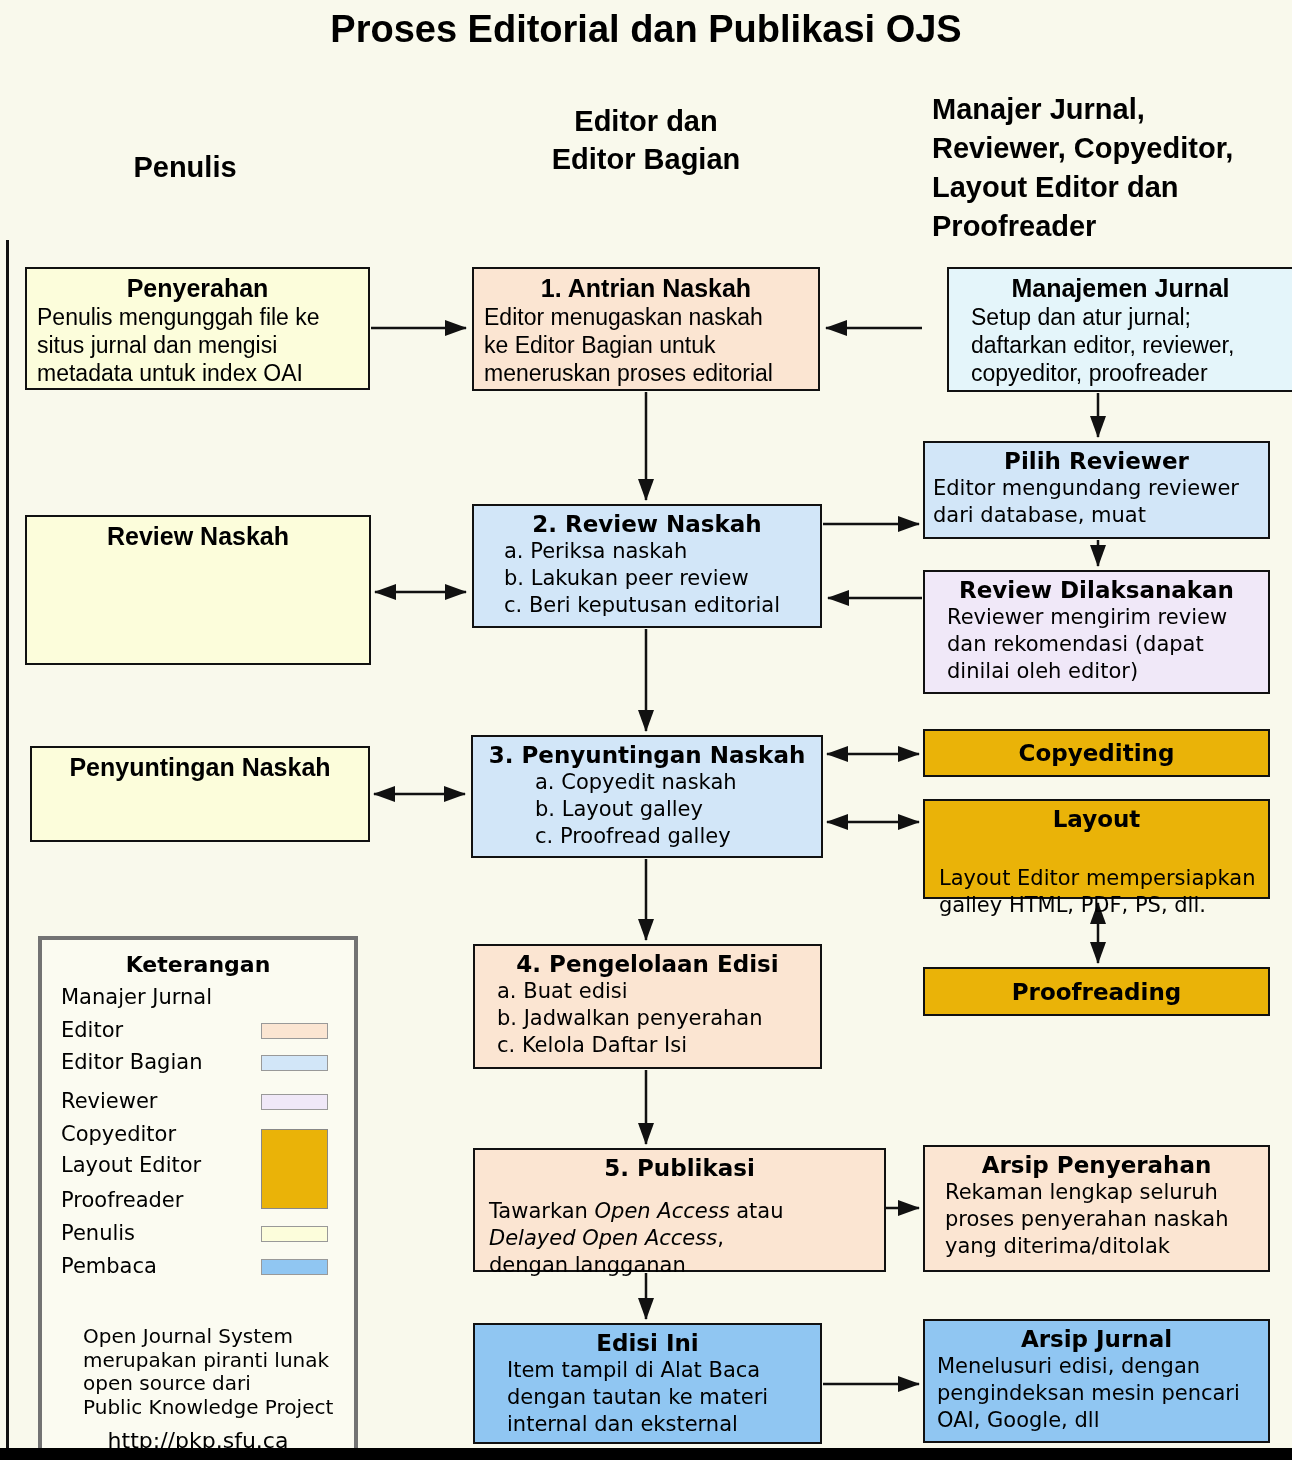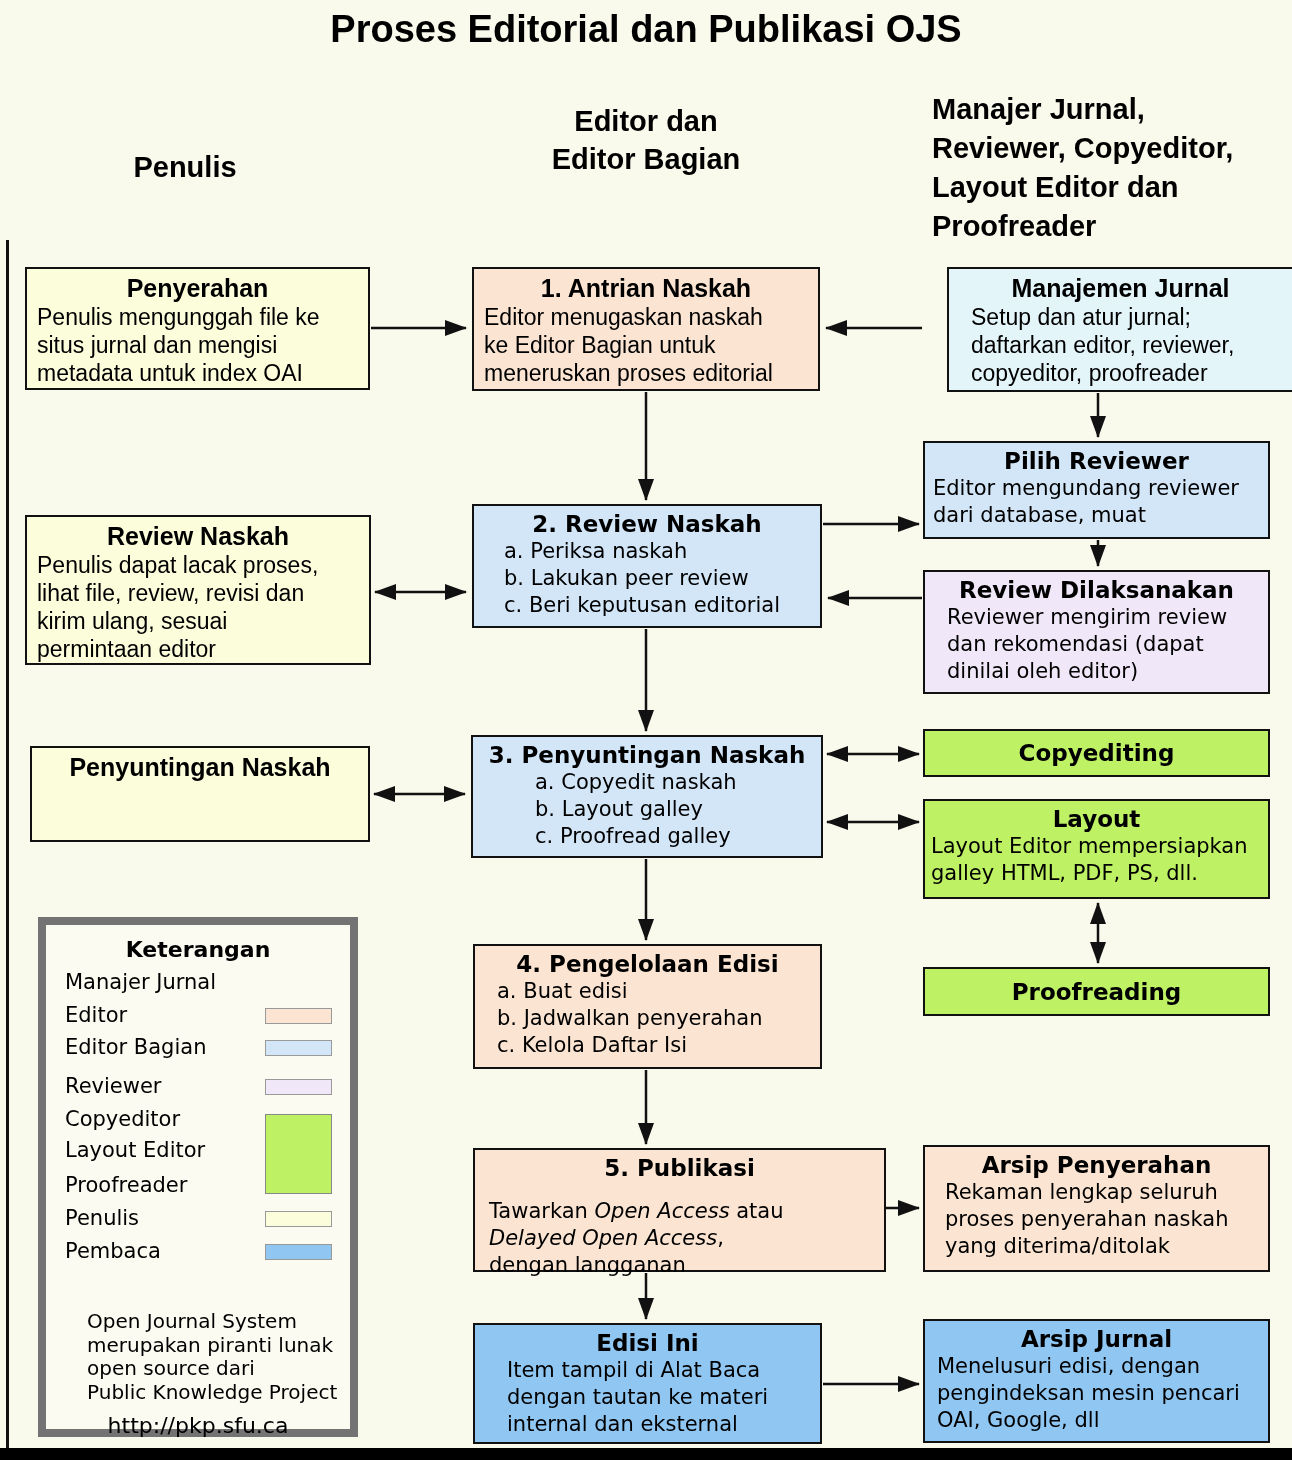--- a/index.html
+++ b/index.html
@@ -12,32 +12,32 @@
            font-family:"Liberation Sans",sans-serif;line-height:38px;}
   .ch1{left:0;top:148px;width:370px;text-align:center;}
   .ch2{left:472px;top:102px;width:348px;text-align:center;}
   .ch3{left:932px;top:90px;width:360px;text-align:left;line-height:39px;}
   [data-bind-lines]{white-space:pre-line;}
   .box{position:absolute;border:2px solid #111;box-sizing:border-box;padding-top:4px;}
   .box-title{text-align:center;font-weight:bold;font-size:23px;line-height:28px;}
   .tah .box-title{font-size:25px;line-height:30px;}
   .box-body{font-size:21px;line-height:27px;padding:0 8px 0 10px;}
   .tah .box-body{font-size:23px;line-height:28px;}
-  .pl6{padding-left:6px;}  .pl8{padding-left:8px;}  .pl12{padding-left:12px;}
+  .pl6{padding-left:14px;margin-top:32px;}  .pl8{padding-left:8px;}  .pl12{padding-left:12px;}
   .pl14{padding-left:14px;margin-top:16px;}.pl20{padding-left:20px;}.pl22{padding-left:22px;}
   .pl30{padding-left:30px;}.pl32{padding-left:32px;}.pl62{padding-left:62px;}
   .vcenter{display:flex;align-items:center;justify-content:center;padding-top:0;}
   .it{font-style:italic;}
   
   .c-penulis{background:#fcfddb;}
   .c-editor{background:#fbe5d2;}
   .c-bagian{background:#d2e6f8;}
   .c-manajer{background:#e4f5fa;}
   .c-reviewer{background:#f0e8f8;}
-  .c-green{background:#bef264;}
+  .c-green{background:#eab308;}
   .c-pembaca{background:#90c6f2;}
   
   .b-penyerahan{left:25px;top:267px;width:345px;height:123px;}
   .b-review-left{left:25px;top:515px;width:346px;height:150px;}
   .b-penyunt-left{left:30px;top:746px;width:340px;height:96px;}
   .b-antrian{left:472px;top:267px;width:348px;height:124px;}
   .b-review2{left:472px;top:504px;width:350px;height:124px;}
   .b-penyunt3{left:471px;top:735px;width:352px;height:123px;}
   .b-pengelolaan{left:473px;top:944px;width:349px;height:125px;}
   .b-publikasi{left:473px;top:1148px;width:413px;height:124px;}
@@ -46,22 +46,22 @@
   .b-pilih{left:923px;top:441px;width:347px;height:98px;}
   .b-dilaksanakan{left:923px;top:570px;width:347px;height:124px;}
   .b-copyediting{left:923px;top:729px;width:347px;height:48px;}
   .b-layout{left:923px;top:799px;width:347px;height:100px;}
   .b-proofreading{left:923px;top:967px;width:347px;height:49px;}
   .b-arsip-peny{left:923px;top:1145px;width:347px;height:127px;}
   .b-arsip-jurnal{left:923px;top:1319px;width:347px;height:124px;}
   .arrows{position:absolute;left:0;top:0;width:1292px;height:1460px;}
   .arrows line{stroke:#111;stroke-width:2.5;}
   
-  .legend{position:absolute;left:38px;top:917px;width:320px;height:520px;
-          border:8px solid #737373;box-sizing:border-box;background:#fbfbf1;}
+  .legend{position:absolute;left:38px;top:936px;width:320px;height:520px;
+          border:4px solid #737373;box-sizing:border-box;background:#fbfbf1;}
   .legend-title{position:absolute;left:0;top:12px;width:100%;text-align:center;
                 font-weight:bold;font-size:22px;}
   .lg-label{position:absolute;left:19px;font-size:21px;}
   .lg-swatch{position:absolute;left:219px;width:67px;height:16px;border:1px solid #999;
              box-sizing:border-box;}
   .lg-swatch.tall{height:80px;border-color:#888;}
   .legend-footer{position:absolute;left:41px;top:385px;font-size:20px;line-height:23.5px;}
   .legend-url{position:absolute;left:0;top:488px;width:100%;text-align:center;font-size:22px;}
   .bottom-bar{position:absolute;left:0;top:1448px;width:1292px;height:12px;background:#000;}
   .left-rule{position:absolute;left:6px;top:240px;width:3px;height:1220px;background:#111;}
@@ -118,24 +118,20 @@
   </svg>
 
   <div class="box tah c-penulis b-penyerahan">
     <div class="box-title" data-bind="boxes.penyerahan.title">Penyerahan</div>
     <div class="box-body" data-bind-lines="boxes.penyerahan.body">Penulis mengunggah file ke
 situs jurnal dan mengisi
 metadata untuk index OAI</div>
   </div>
   <div class="box tah c-penulis b-review-left">
     <div class="box-title" data-bind="boxes.review_naskah_penulis.title">Review Naskah</div>
-    <div class="box-body" data-bind-lines="boxes.review_naskah_penulis.body">Penulis dapat lacak proses,
-lihat file, review, revisi dan
-kirim ulang, sesuai
-permintaan editor</div>
   </div>
   <div class="box tah c-penulis b-penyunt-left">
     <div class="box-title" data-bind="boxes.penyuntingan_penulis.title">Penyuntingan Naskah</div>
   </div>
 
   <div class="box tah c-editor b-antrian">
     <div class="box-title" data-bind="boxes.antrian.title">1. Antrian Naskah</div>
     <div class="box-body" data-bind-lines="boxes.antrian.body">Editor menugaskan naskah
 ke Editor Bagian untuk
 meneruskan proses editorial</div>

